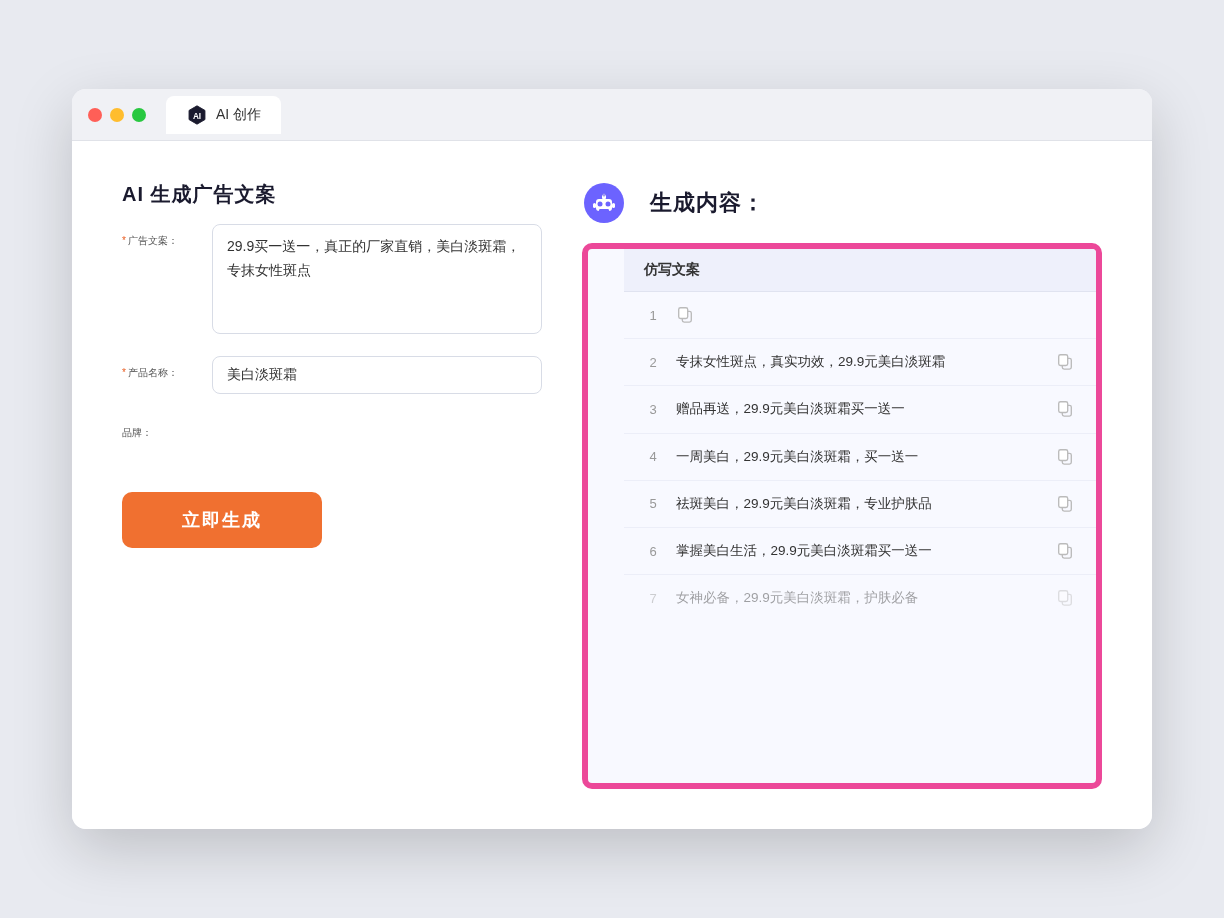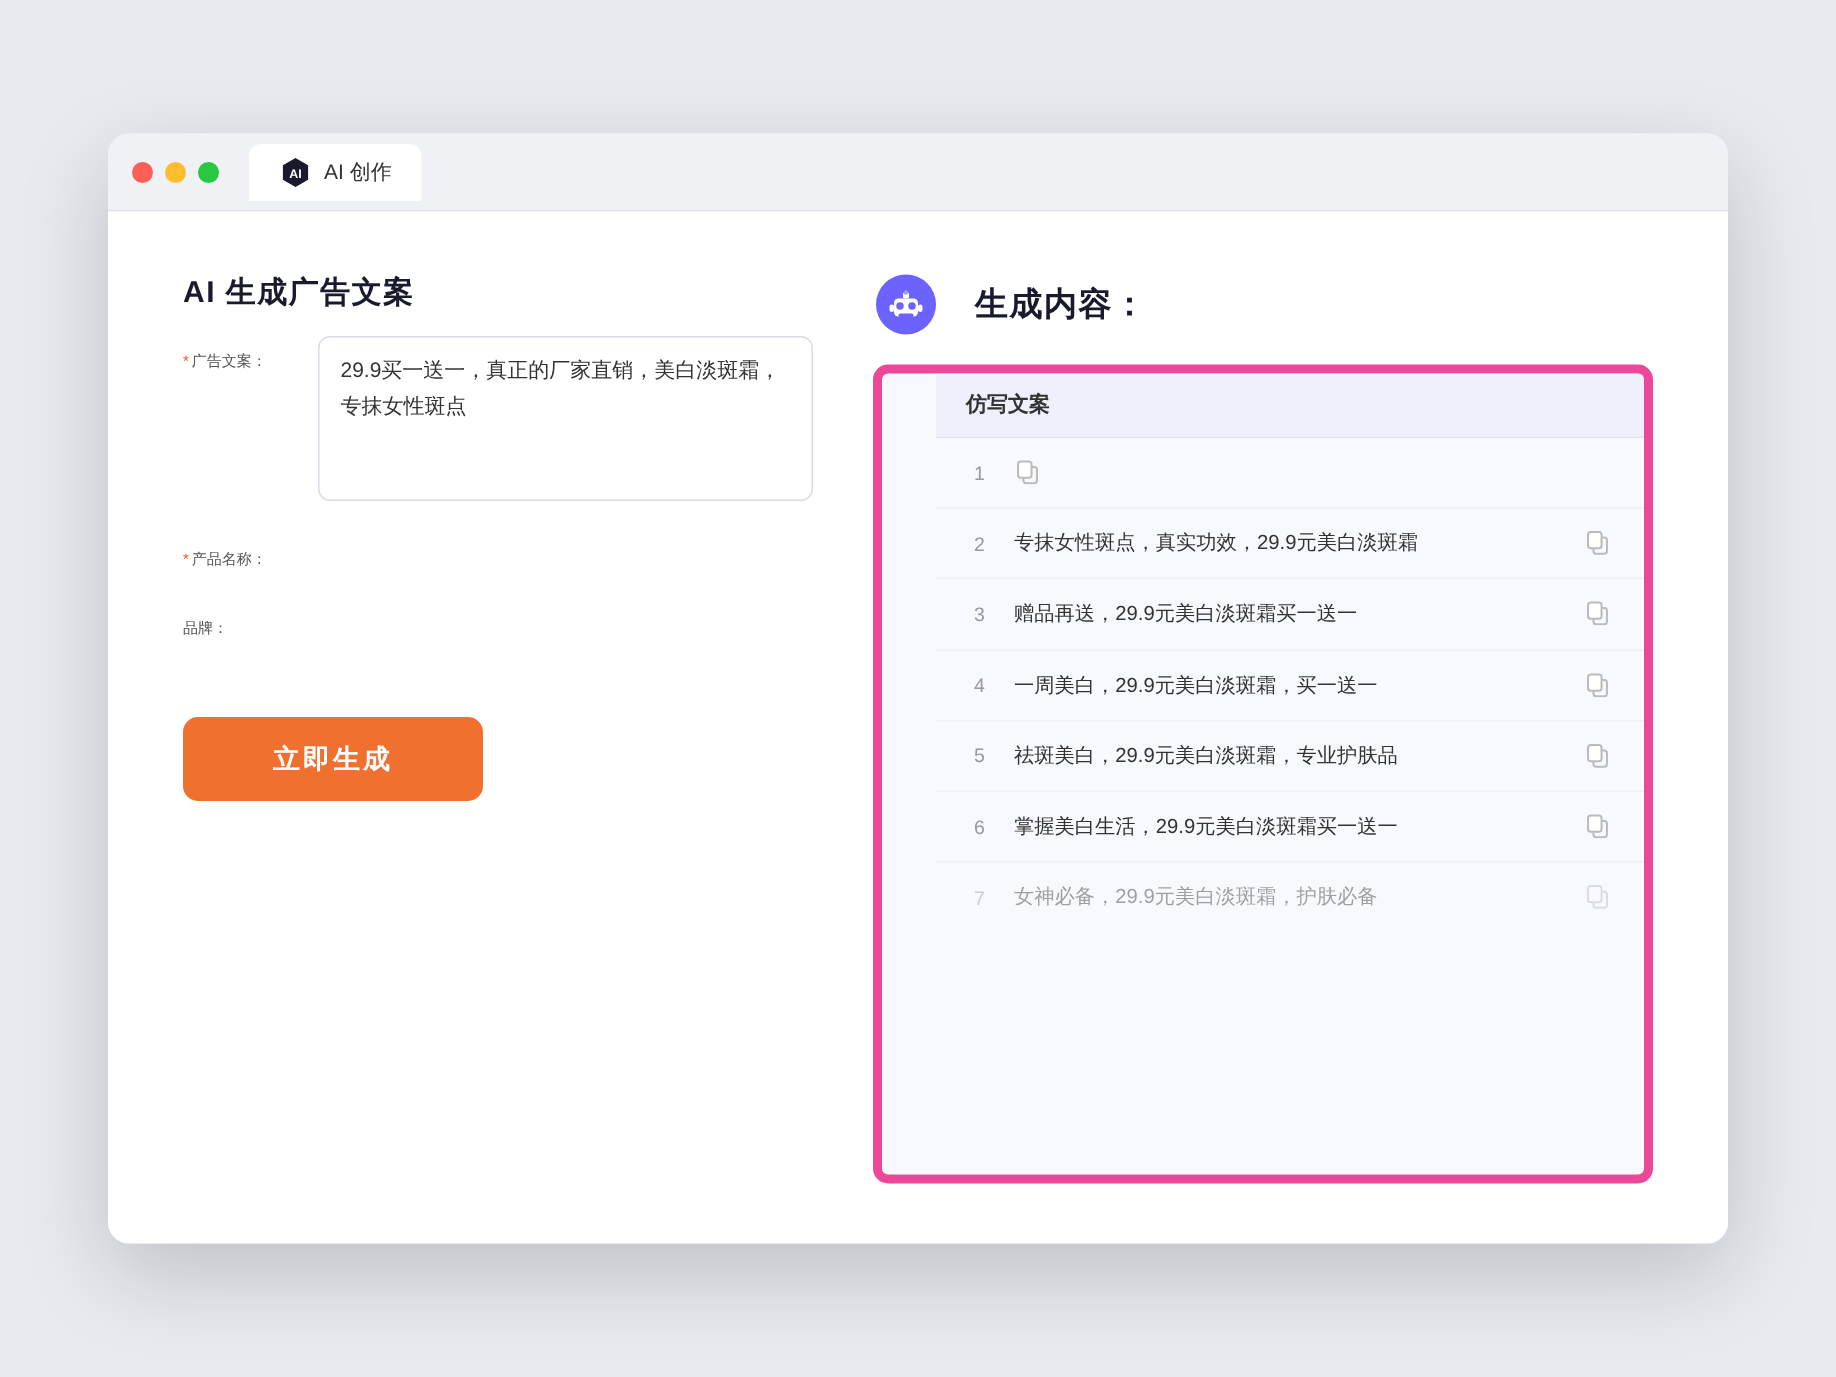--- a/index.html
+++ b/index.html
@@ -263,20 +263,21 @@
         <div class="form-label">
           <span class="required-star">*</span><span>广告文案：</span>
         </div>
         <textarea class="form-input form-textarea" style="">29.9买一送一，真正的厂家直销，美白淡斑霜，专抹女性斑点</textarea>
       </div>
 
       <div class="form-group">
         <div class="form-label">
           <span class="required-star">*</span><span>产品名称：</span>
         </div>
+        <input type="text" class="form-input" value="美白淡斑霜" style="">
       </div>
 
       <div class="form-group">
         <div class="form-label">品牌：</div>
       </div>
 
       <button class="generate-btn">立即生成</button>
     </div>
 
     <div class="right-panel">

